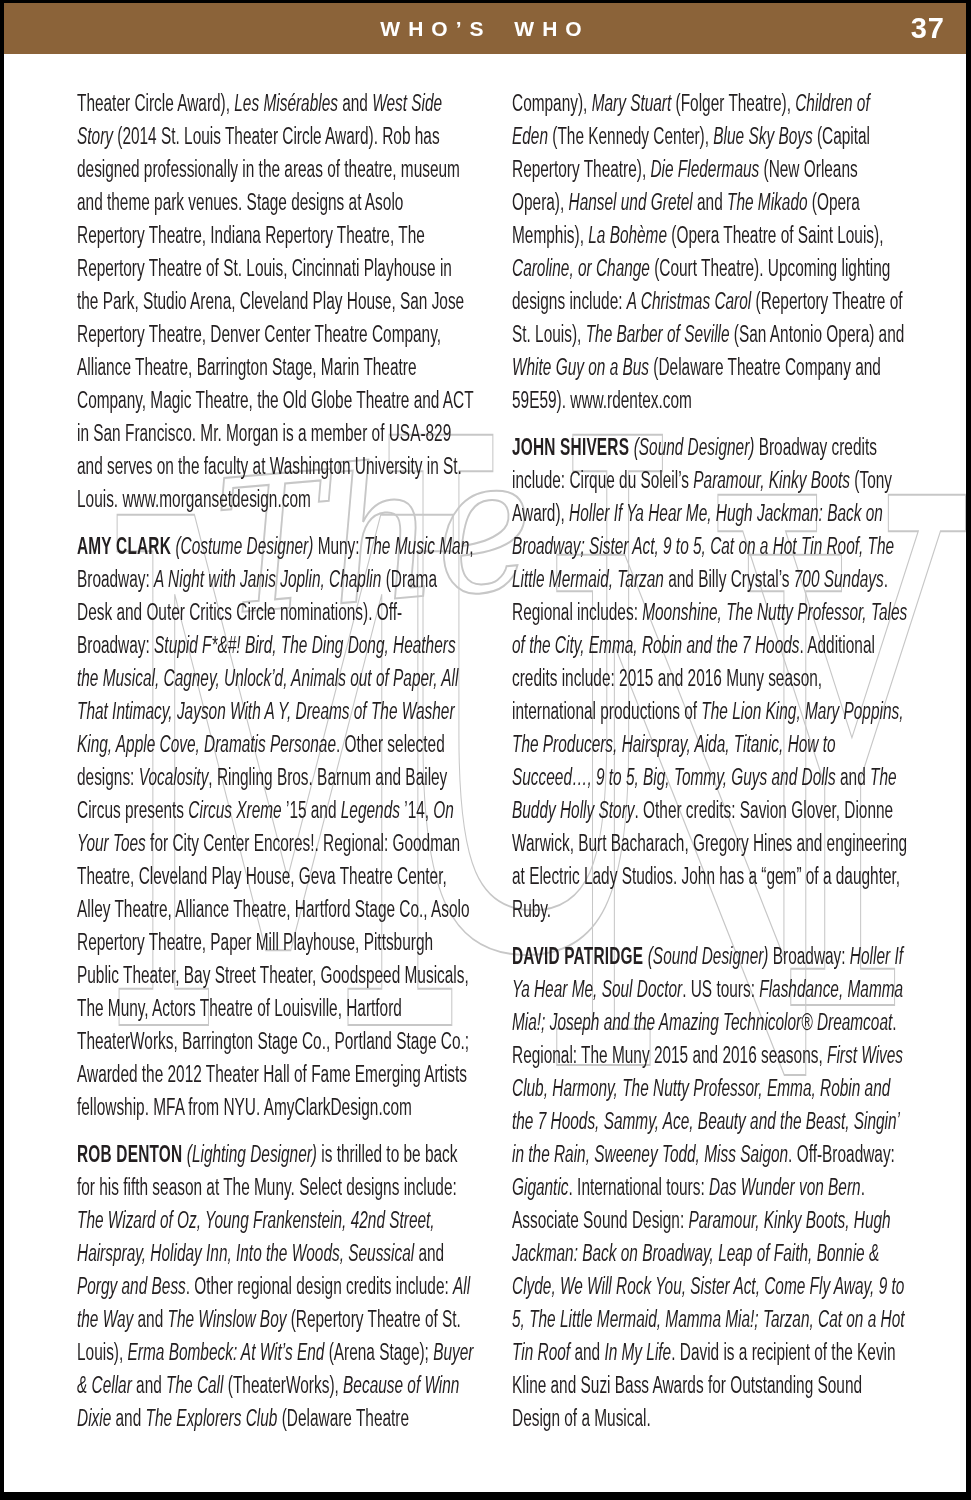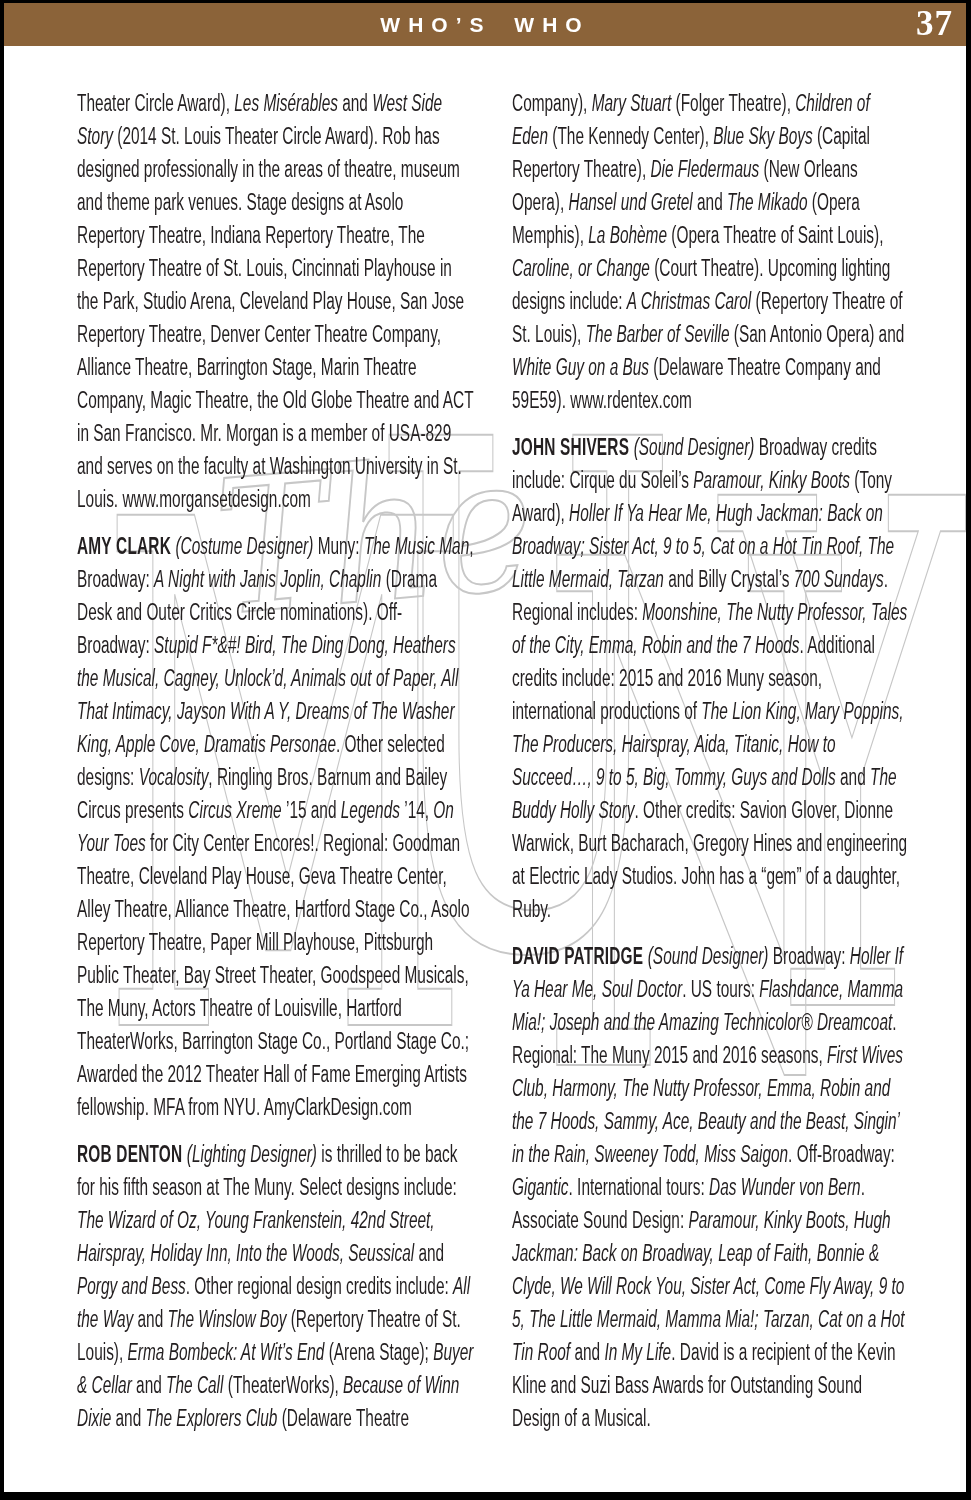--- a/index.html
+++ b/index.html
@@ -10,33 +10,33 @@
     background:#ffffff;
     border-top:3px solid #000;
     border-left:4px solid #000;
     border-right:5px solid #000;
     border-bottom:8px solid #000;
     overflow:hidden;
     font-family:"Liberation Sans","DejaVu Sans",sans-serif;
   }
   .topbar{
     position:relative;
-    height:43px;
+    height:51px;
     background:#8b6339;
     display:flex;align-items:center;justify-content:center;
   }
   .topbar .title{
     color:#ffffff;
     font-size:21px;font-weight:bold;
     letter-spacing:8px;word-spacing:9px;
   }
   .topbar .pagenum{
-    position:absolute;right:13px;top:50%;
+    position:absolute;right:21px;top:50%;
     transform:translateY(-52%);
-    color:#ffffff;font-size:35px;font-weight:bold;letter-spacing:1px;font-family:Liberation Serif, serif;
+    color:#ffffff;font-size:29px;font-weight:bold;letter-spacing:1px;
   }
   
   .wm{
     position:absolute;
     color:transparent;
     font-family:"DejaVu Serif","Liberation Serif",serif;
     line-height:1;
     transform-origin:0 0;
     pointer-events:none;
     white-space:pre;

